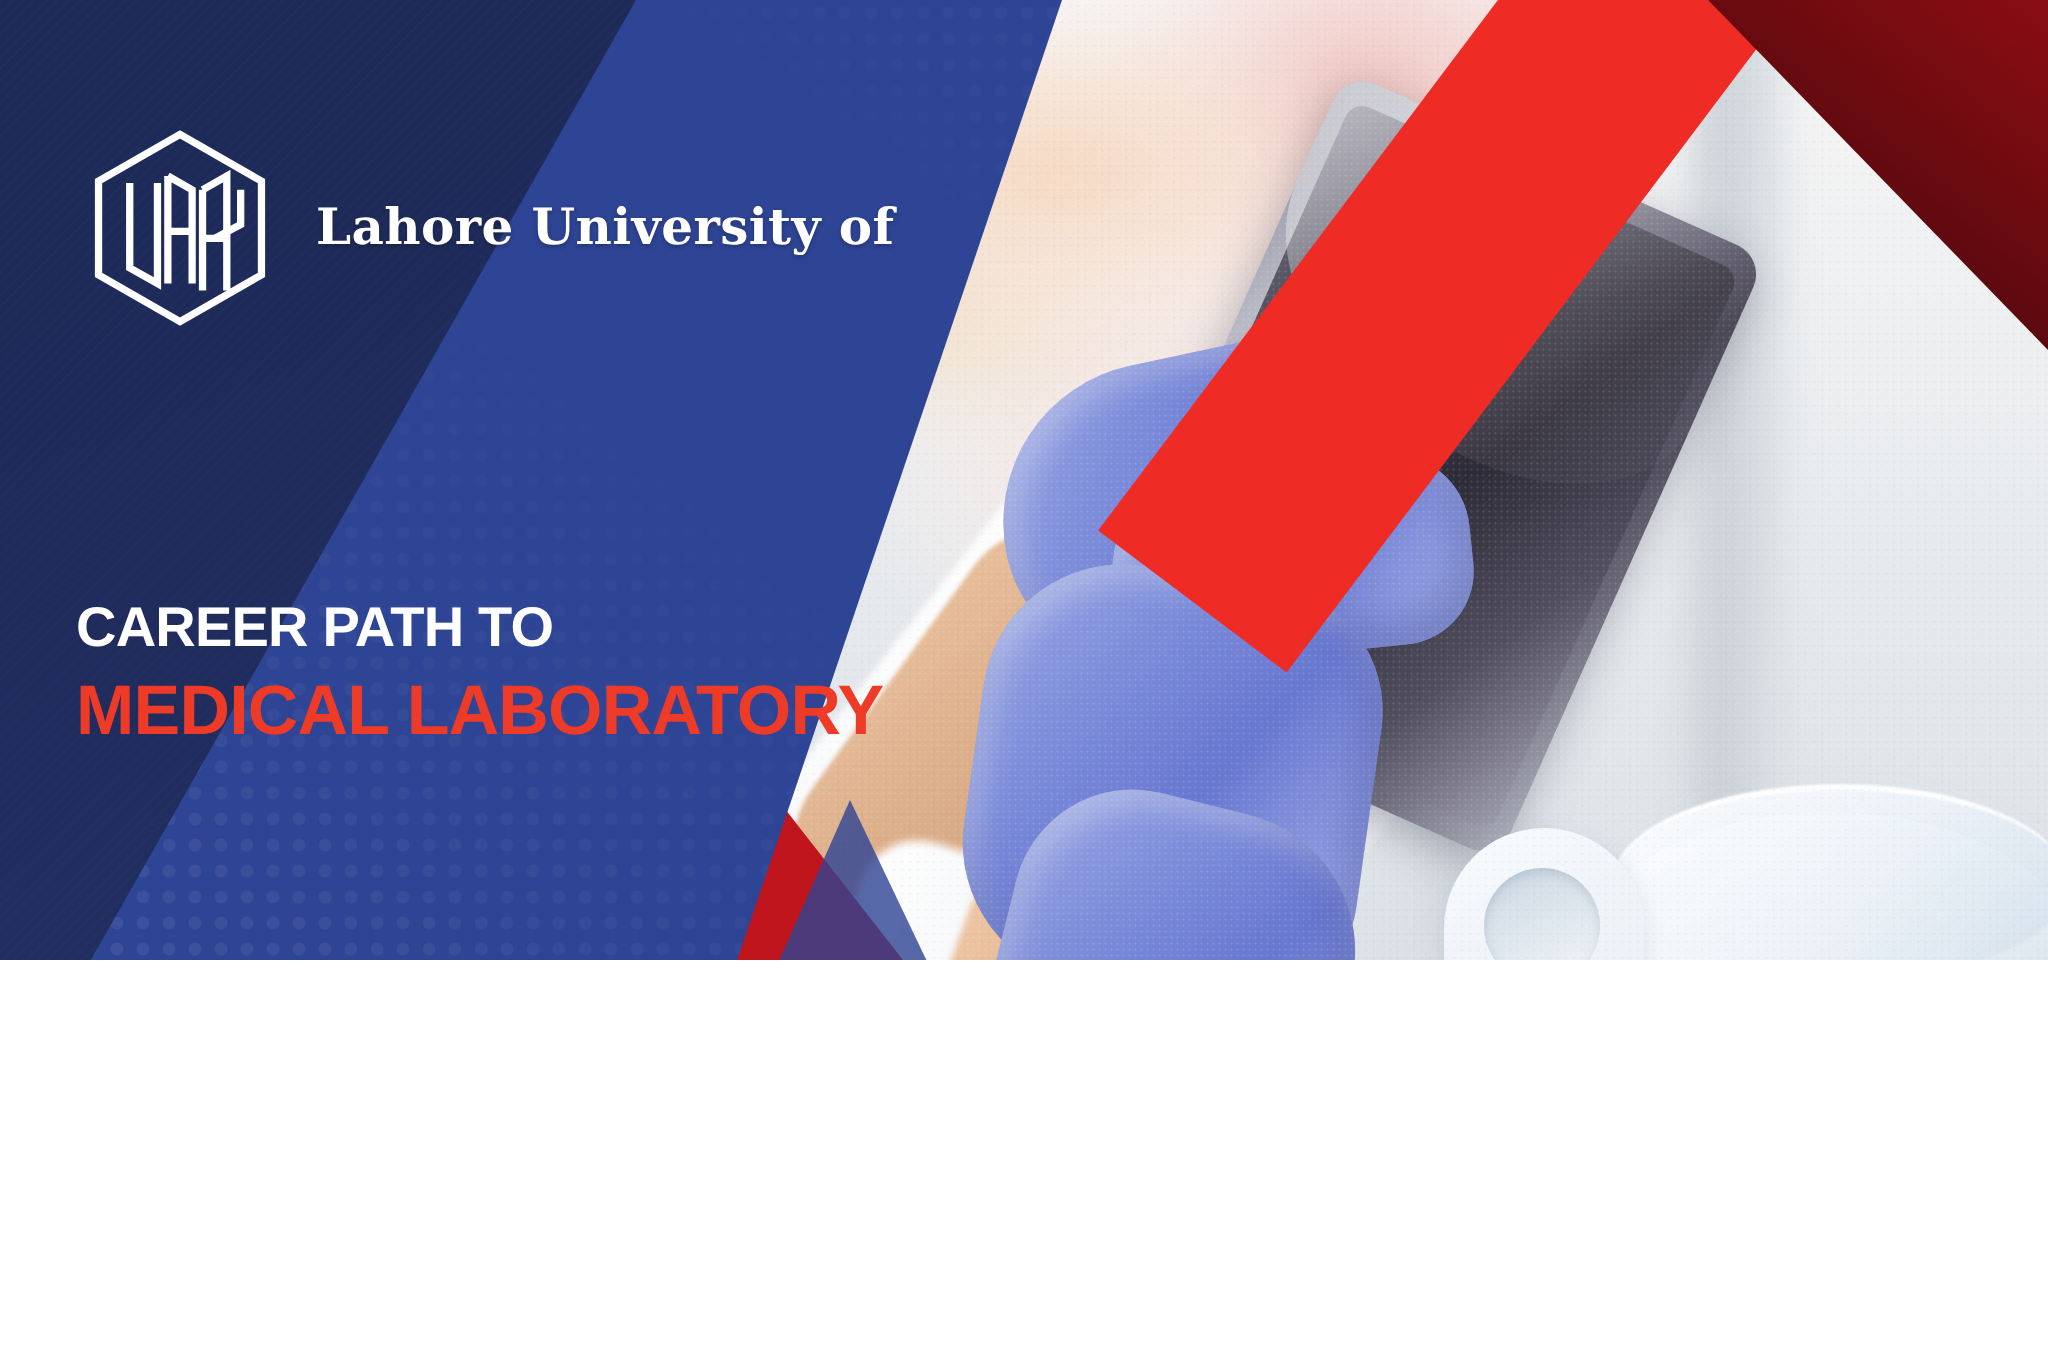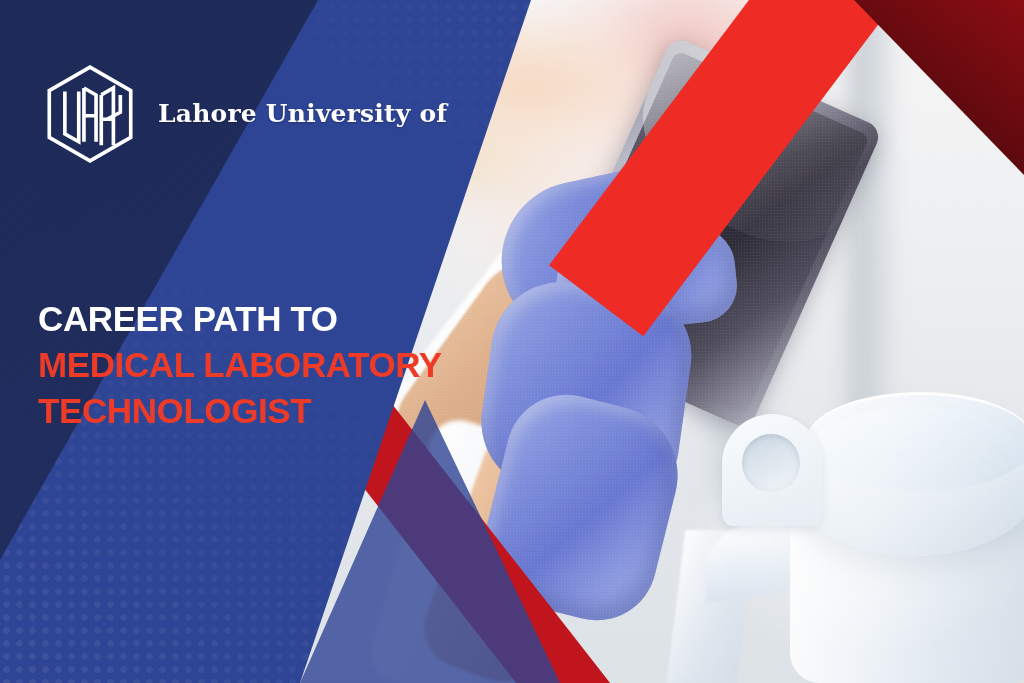--- a/index.html
+++ b/index.html
@@ -8,21 +8,21 @@
     padding: 0;
     background: #ffffff;
   }
   body {
     font-family: "Liberation Sans", sans-serif;
   }
 
   .banner {
     position: relative;
     width: 1024px;
-    height: 683px;
+    height: 480px;
     overflow: hidden;
     background: #f2f4f6;
   }
 
   
   .photo {
     position: absolute;
     inset: 0;
     overflow: hidden;
   }
@@ -347,21 +347,21 @@
     white-space: nowrap;
   }
 
   .headline {
     position: absolute;
     left: 38px; top: 296px;
     width: 420px;
   }
   .headline-top {
     color: #ffffff;
-    font-size: 35px;
+    font-size: 28px;
     font-weight: 700;
     letter-spacing: -0.4px;
     line-height: 1.32;
     white-space: nowrap;
   }
   .headline-main {
     color: #ee3b27;
     font-size: 35px;
     font-weight: 700;
     letter-spacing: -0.4px;
@@ -439,17 +439,16 @@
     </svg>
     <div class="brand-text">
       <span class="brand-line">Lahore University of</span>
     </div>
   </div>
 
   <div class="headline">
     <div class="headline-top">CAREER PATH TO</div>
     <div class="headline-main">
       <span class="hl-line">MEDICAL LABORATORY</span>
-      <span class="hl-line">TECHNOLOGIST</span>
     </div>
   </div>
 
 </div>
 
 </body></html>

